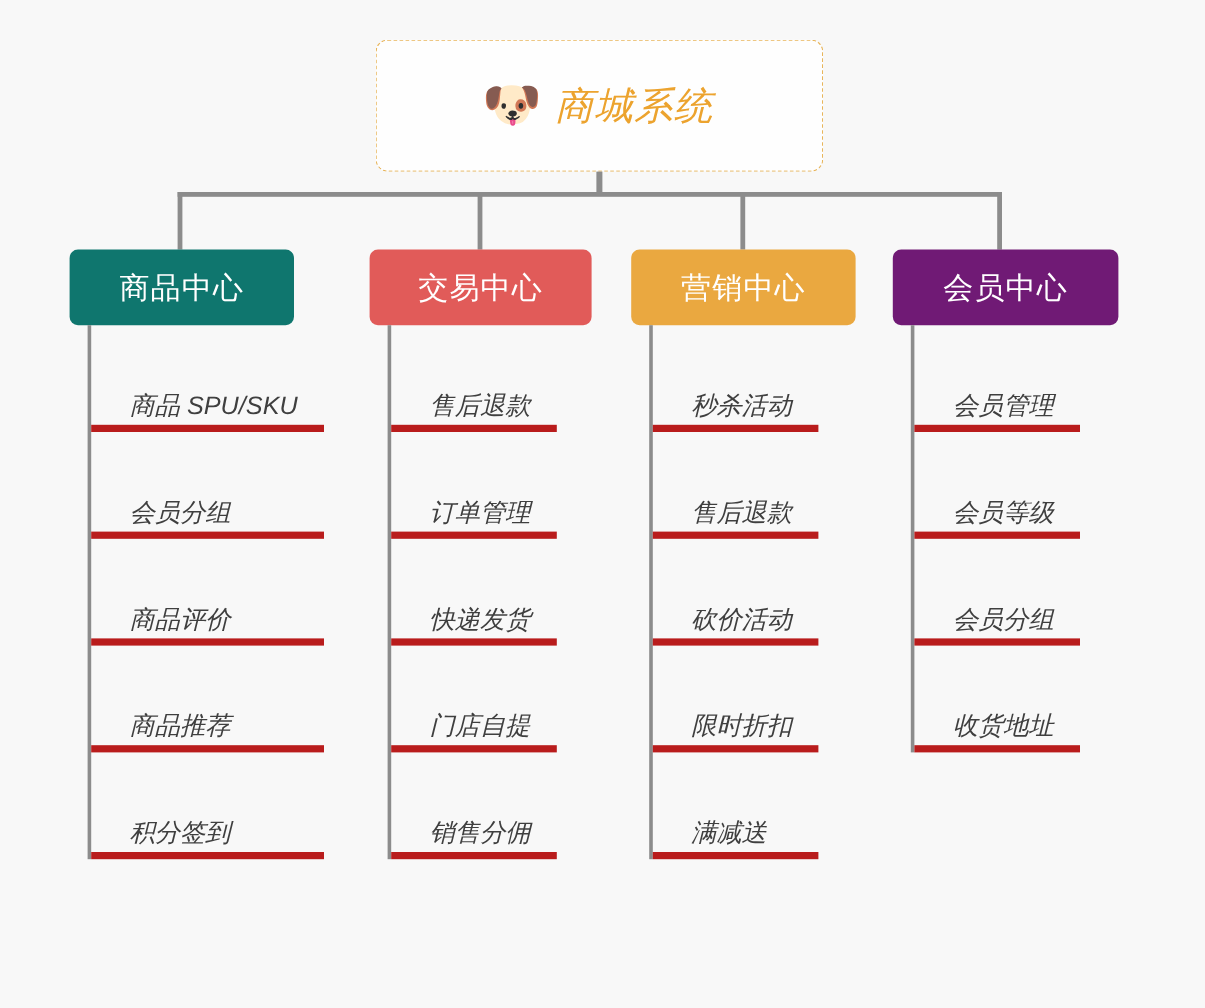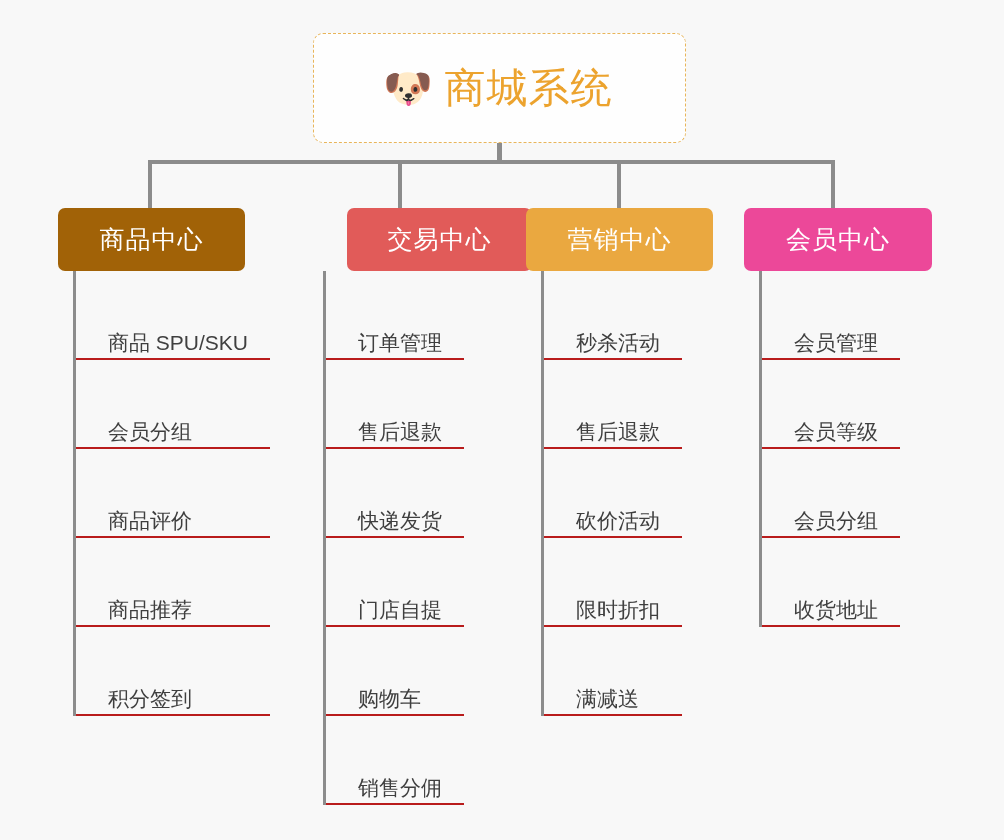--- a/index.html
+++ b/index.html
@@ -23,25 +23,26 @@
     border-radius:10px;
     display:flex;align-items:center;justify-content:center;
     gap:14px;
   }
   .root-emoji{
     font-size:40px;line-height:1;
     width:44px;height:44px;
     display:flex;align-items:center;justify-content:center;
   }
   .root-title{
-    font-size:41px;
+    font-size:32px;
     color:#eca32e;
     letter-spacing:1px;
     line-height:1;
     white-space:nowrap;
+    font-style:italic;
   }
 
   
   .line{position:absolute;background:#8c8c8c;}
   .v{width:4px;}
   .h{height:4px;}
 
   
   .column{position:absolute;top:208px;}
   .cat-head{
@@ -58,22 +59,23 @@
     position:absolute;
     top:63px;
     left:15px;
     border-left:3px solid #8c8c8c;
   }
   .leaf{
     height:89px;
     box-sizing:border-box;
     display:flex;
     align-items:flex-end;
-    border-bottom:2px solid #b91c1c;
+    border-bottom:6px solid #b91c1c;
     padding:0 0 4px 0;
+    font-style:italic;
   }
   .leaf-label{
     font-size:21px;
     color:#3f3f3f;
     white-space:nowrap;
     padding:0 22px 0 32px;
     line-height:1.1;
   }
 </style>
 </head>
@@ -87,21 +89,21 @@
   </div>
 
   <div class="line v" style="left:497px;top:143px;width:5px;height:20px;"></div>
   <div class="line h" style="left:148px;top:160px;width:686px;"></div>
   <div class="line v" style="left:148px;top:160px;height:48px;"></div>
   <div class="line v" style="left:398px;top:160px;height:48px;"></div>
   <div class="line v" style="left:617px;top:160px;height:48px;"></div>
   <div class="line v" style="left:831px;top:160px;height:48px;"></div>
 
   <div class="column" style="left: 58px; width: 187px;">
-    <div class="cat-head" style="background: #a16207; width: 187px;">
+    <div class="cat-head" style="background: #0f766e; width: 187px;">
         <span>商品中心</span>
       </div>
     <div class="leaf-list">
         <div class="leaf">
           <span class="leaf-label">商品 SPU/SKU</span>
         </div>
         <div class="leaf">
           <span class="leaf-label">会员分组</span>
         </div>
         <div class="leaf">
@@ -110,38 +112,35 @@
         <div class="leaf">
           <span class="leaf-label">商品推荐</span>
         </div>
         <div class="leaf">
           <span class="leaf-label">积分签到</span>
         </div>
       </div>
   </div>
 
   <div class="column" style="left: 308px; width: 185px;">
-    <div class="cat-head" style="background: rgb(225, 91, 89); width: 185px; margin-left: 39px;">
+    <div class="cat-head" style="background: rgb(225, 91, 89); width: 185px;">
         <span>交易中心</span>
       </div>
     <div class="leaf-list">
         <div class="leaf">
-          <span class="leaf-label">订单管理</span>
+          <span class="leaf-label">售后退款</span>
         </div>
         <div class="leaf">
-          <span class="leaf-label">售后退款</span>
+          <span class="leaf-label">订单管理</span>
         </div>
         <div class="leaf">
           <span class="leaf-label">快递发货</span>
         </div>
         <div class="leaf">
           <span class="leaf-label">门店自提</span>
-        </div>
-        <div class="leaf">
-          <span class="leaf-label">购物车</span>
         </div>
         <div class="leaf">
           <span class="leaf-label">销售分佣</span>
         </div>
       </div>
   </div>
 
   <div class="column" style="left: 526px; width: 187px;">
     <div class="cat-head" style="background: rgb(234, 168, 64); width: 187px;">
         <span>营销中心</span>
@@ -159,21 +158,21 @@
         <div class="leaf">
           <span class="leaf-label">限时折扣</span>
         </div>
         <div class="leaf">
           <span class="leaf-label">满减送</span>
         </div>
       </div>
   </div>
 
   <div class="column" style="left: 744px; width: 188px;">
-    <div class="cat-head" style="background: #ec4899; width: 188px;">
+    <div class="cat-head" style="background: #701a75; width: 188px;">
         <span>会员中心</span>
       </div>
     <div class="leaf-list">
         <div class="leaf">
           <span class="leaf-label">会员管理</span>
         </div>
         <div class="leaf">
           <span class="leaf-label">会员等级</span>
         </div>
         <div class="leaf">

